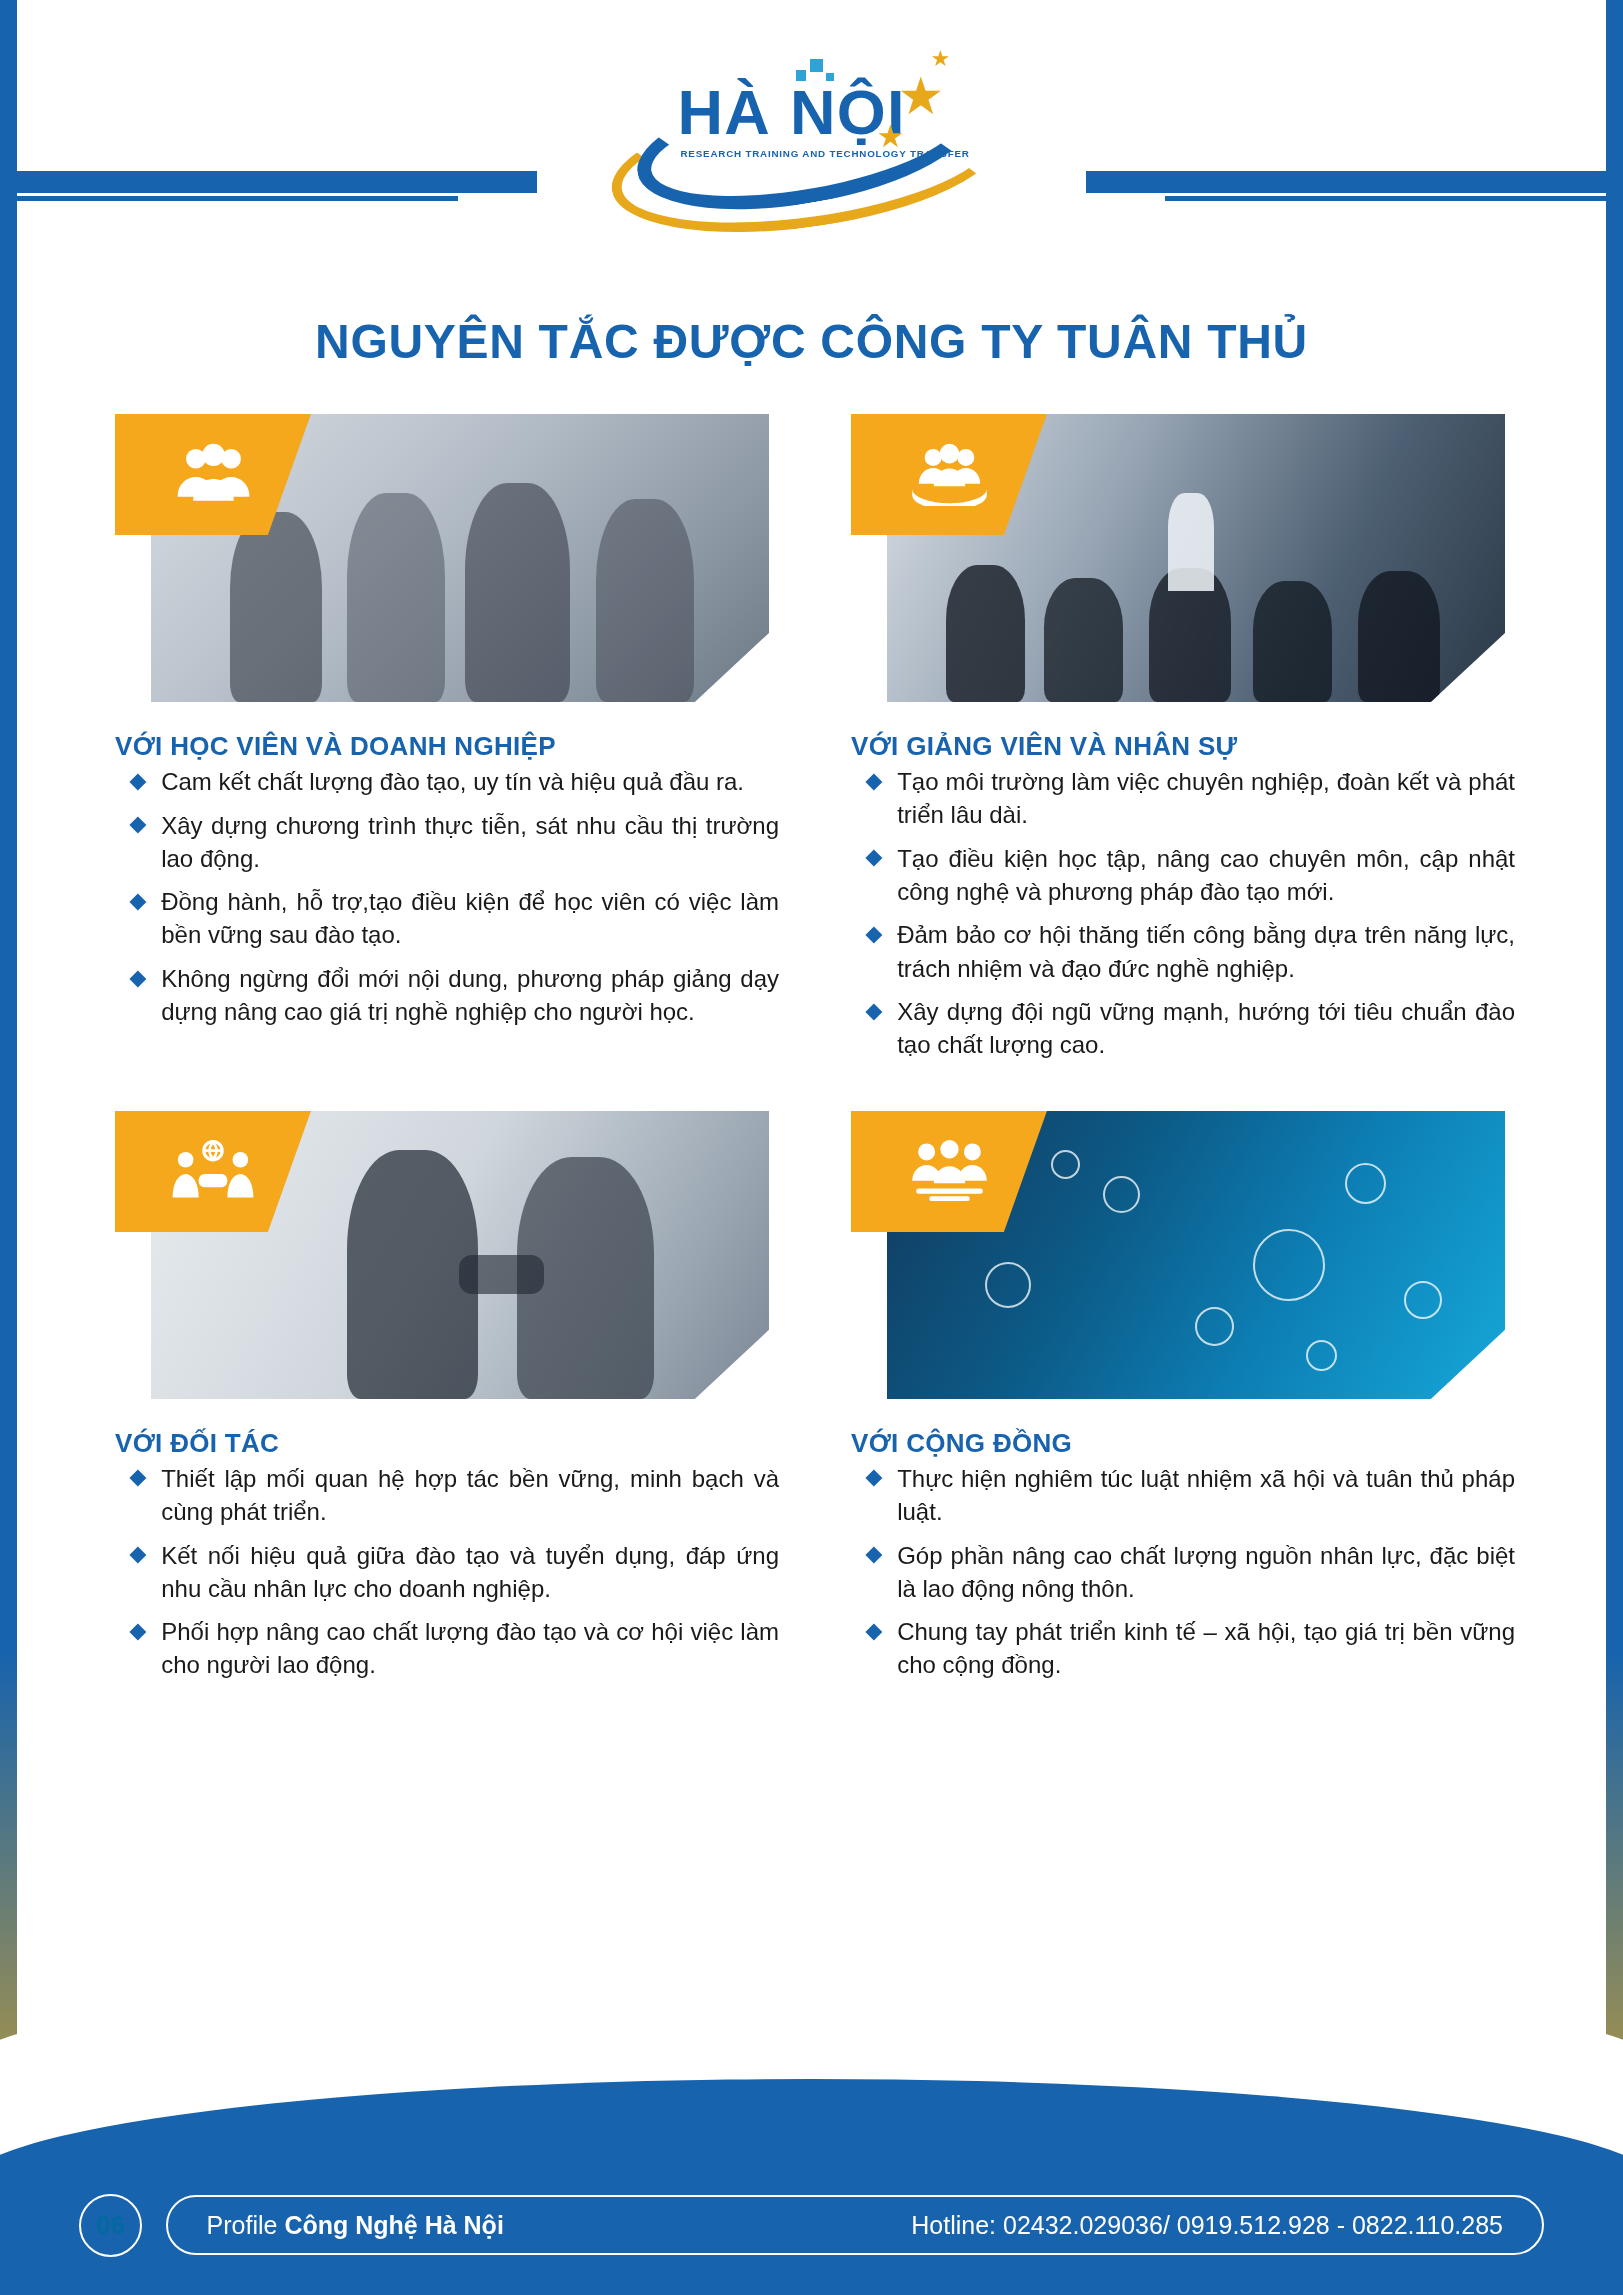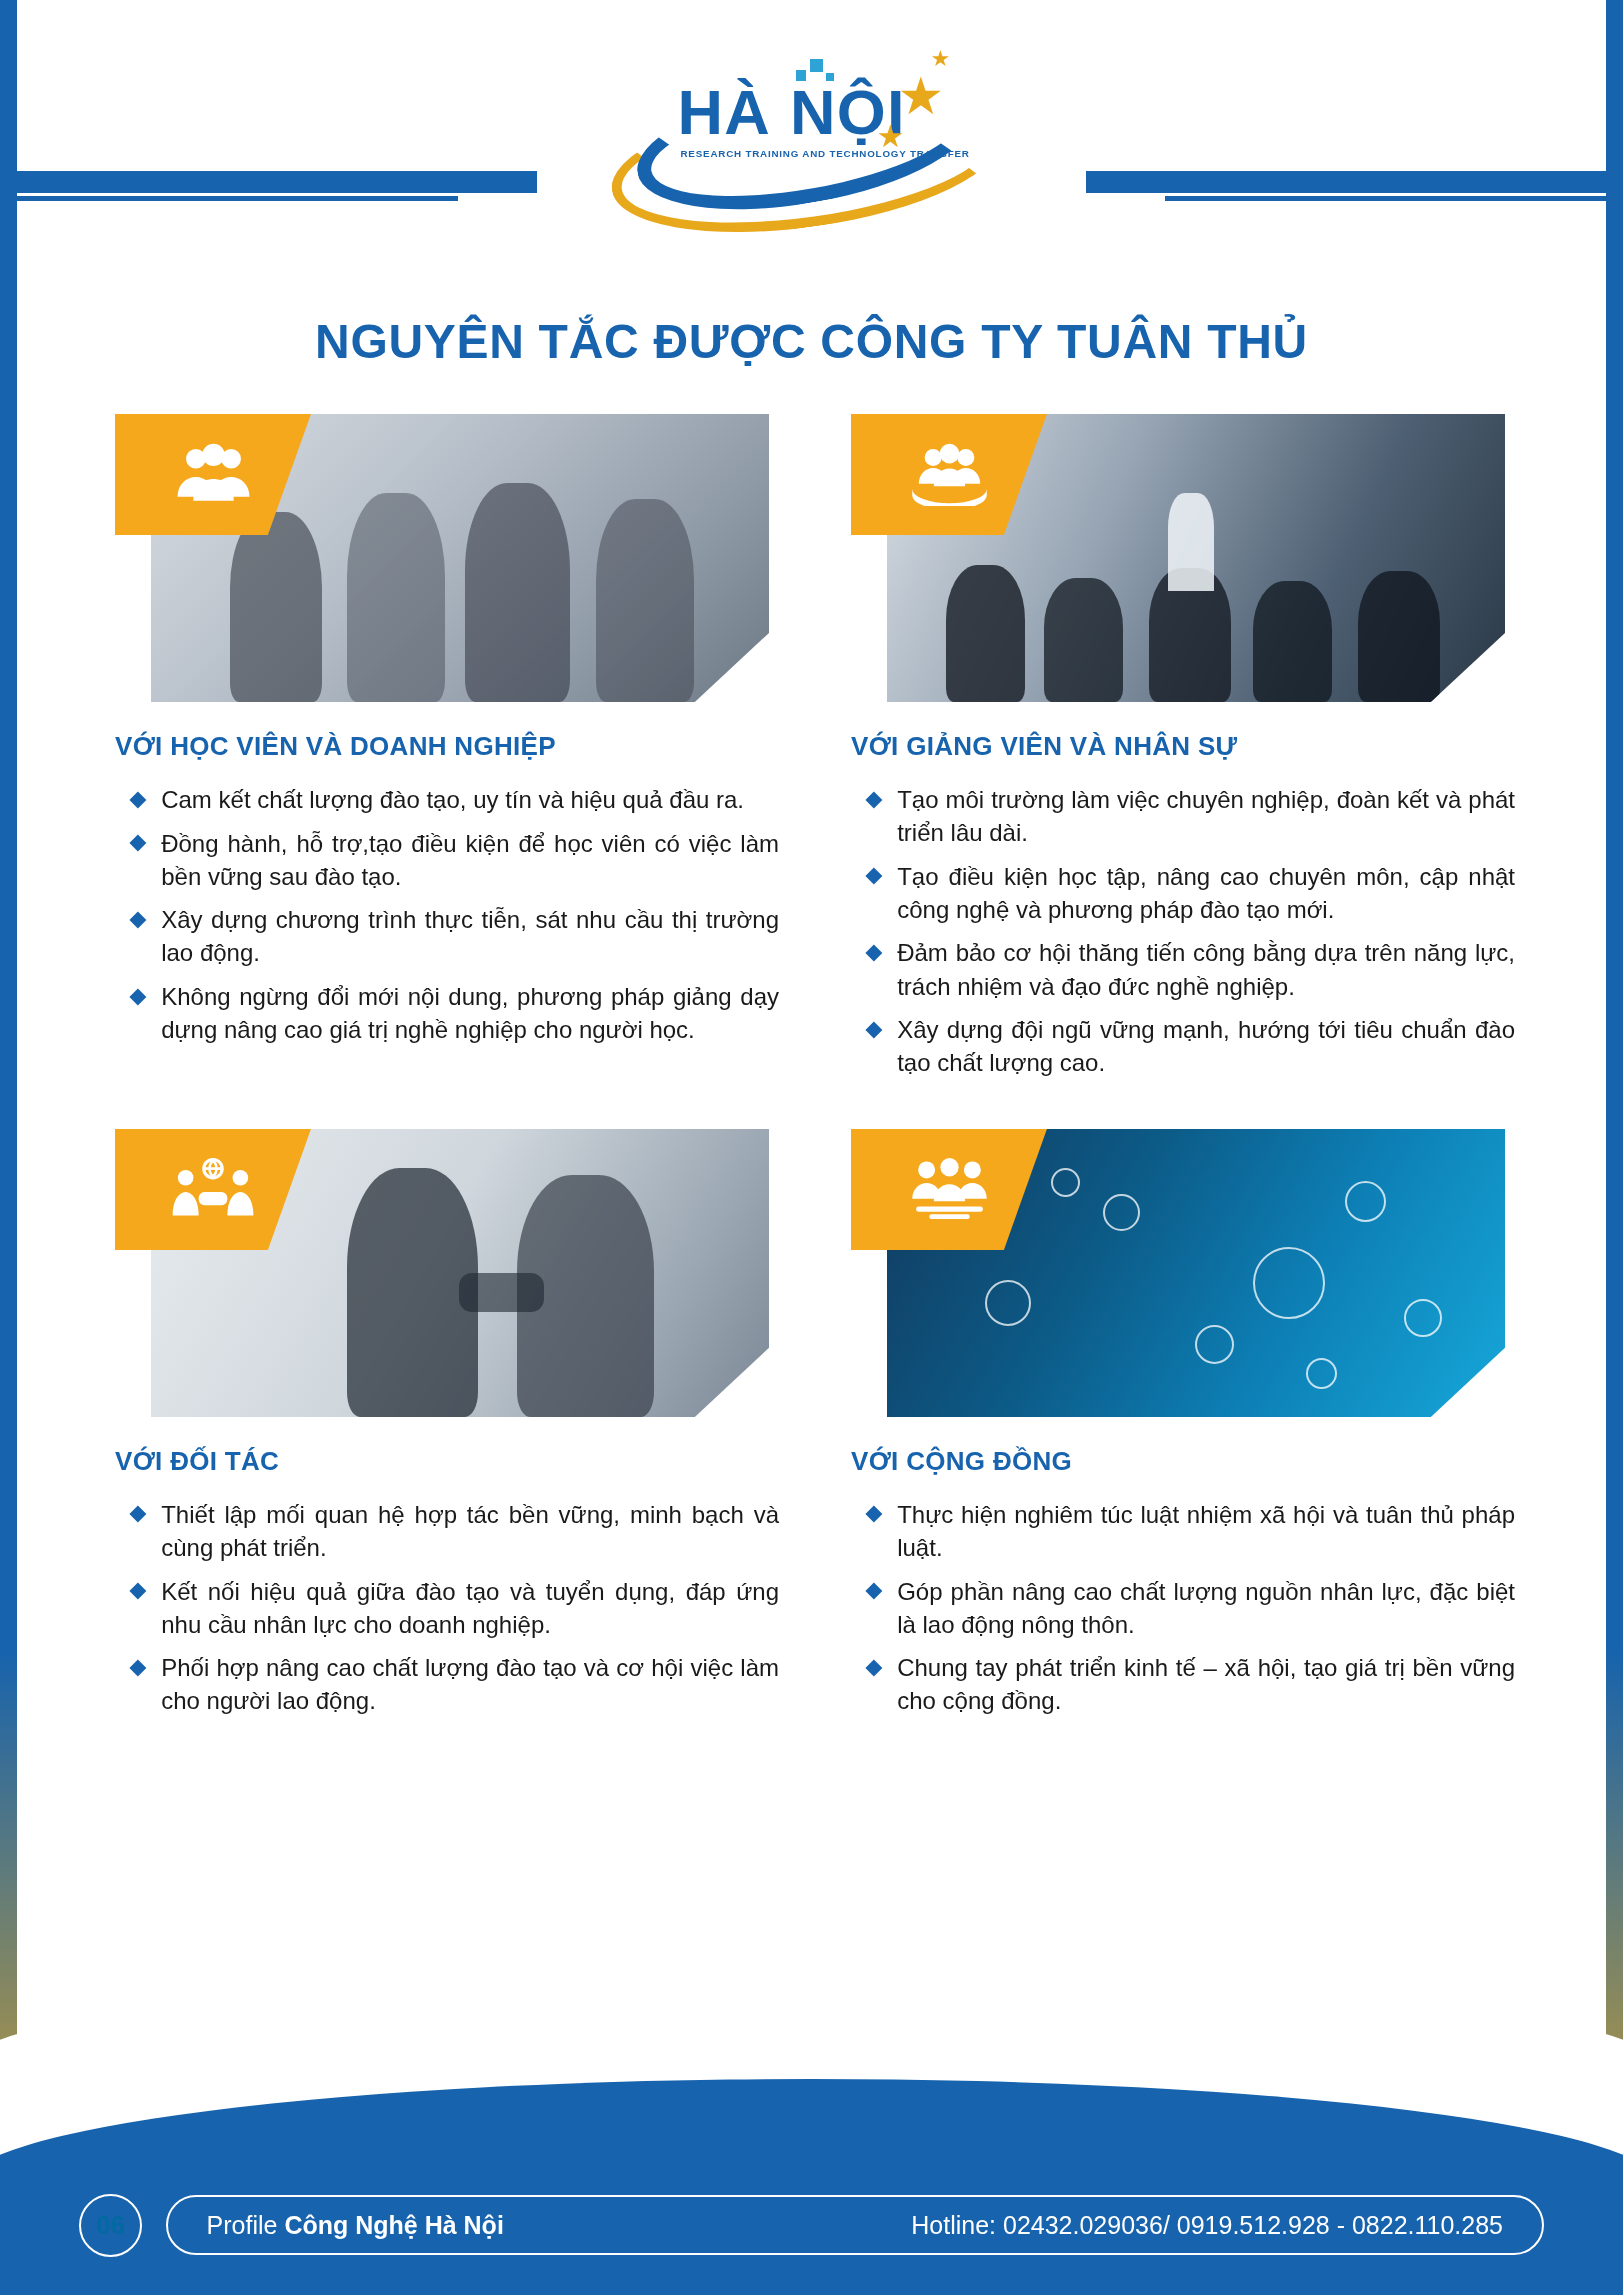--- a/index.html
+++ b/index.html
@@ -187,21 +187,21 @@
   .card-heading {
     margin-top: 29px;
     font-size: 26px;
     font-weight: bold;
     color: #1763ad;
     letter-spacing: 0.3px;
   }
 
   ul.bullets {
     list-style: none;
-    margin-top: 21px;
+    margin-top: 3px;
     padding-left: 5.2px;
   }
   ul.bullets li {
     position: relative;
     padding-left: 41px;
     margin-bottom: 10.5px;
     font-size: 24px;
     line-height: 1.38;
     color: #1a1a1a;
     text-align: justify;
@@ -339,22 +339,22 @@
                 <circle cx="65" cy="18" r="17"></circle>
               <path d="M10 82c0-18 13-30 28-30s28 12 28 30z"></path>
               <path d="M64 82c0-18 13-30 28-30s28 12 28 30z"></path>
               <path d="M34 88c0-20 14-33 31-33s31 13 31 33z"></path>
             </svg>
           </div>
         </div>
         <div class="card-heading">VỚI HỌC VIÊN VÀ DOANH NGHIỆP</div>
         <ul class="bullets">
           <li>Cam kết chất lượng đào tạo, uy tín và hiệu quả đầu ra.</li>
+          <li>Xây dựng chương trình thực tiễn, sát nhu cầu thị trường lao động.</li>
           <li>Đồng hành, hỗ trợ,tạo điều kiện để học viên có việc làm bền vững sau đào tạo.</li>
-          <li>Xây dựng chương trình thực tiễn, sát nhu cầu thị trường lao động.</li>
           <li>Không ngừng đổi mới nội dung, phương pháp giảng dạy dựng nâng cao giá trị nghề nghiệp cho người học.</li>
         </ul>
       </div>
 
       <div class="col">
         <div class="card-media">
           <div class="photo p2">
             <div class="fig" style="left:59px;top:151px;width:79px;height:137px;background:rgba(12,18,26,.75);"></div>
             <div class="fig" style="left:157px;top:164px;width:79px;height:124px;background:rgba(12,18,26,.7);"></div>
             <div class="fig" style="left:262px;top:154px;width:82px;height:134px;background:rgba(12,18,26,.72);"></div>

